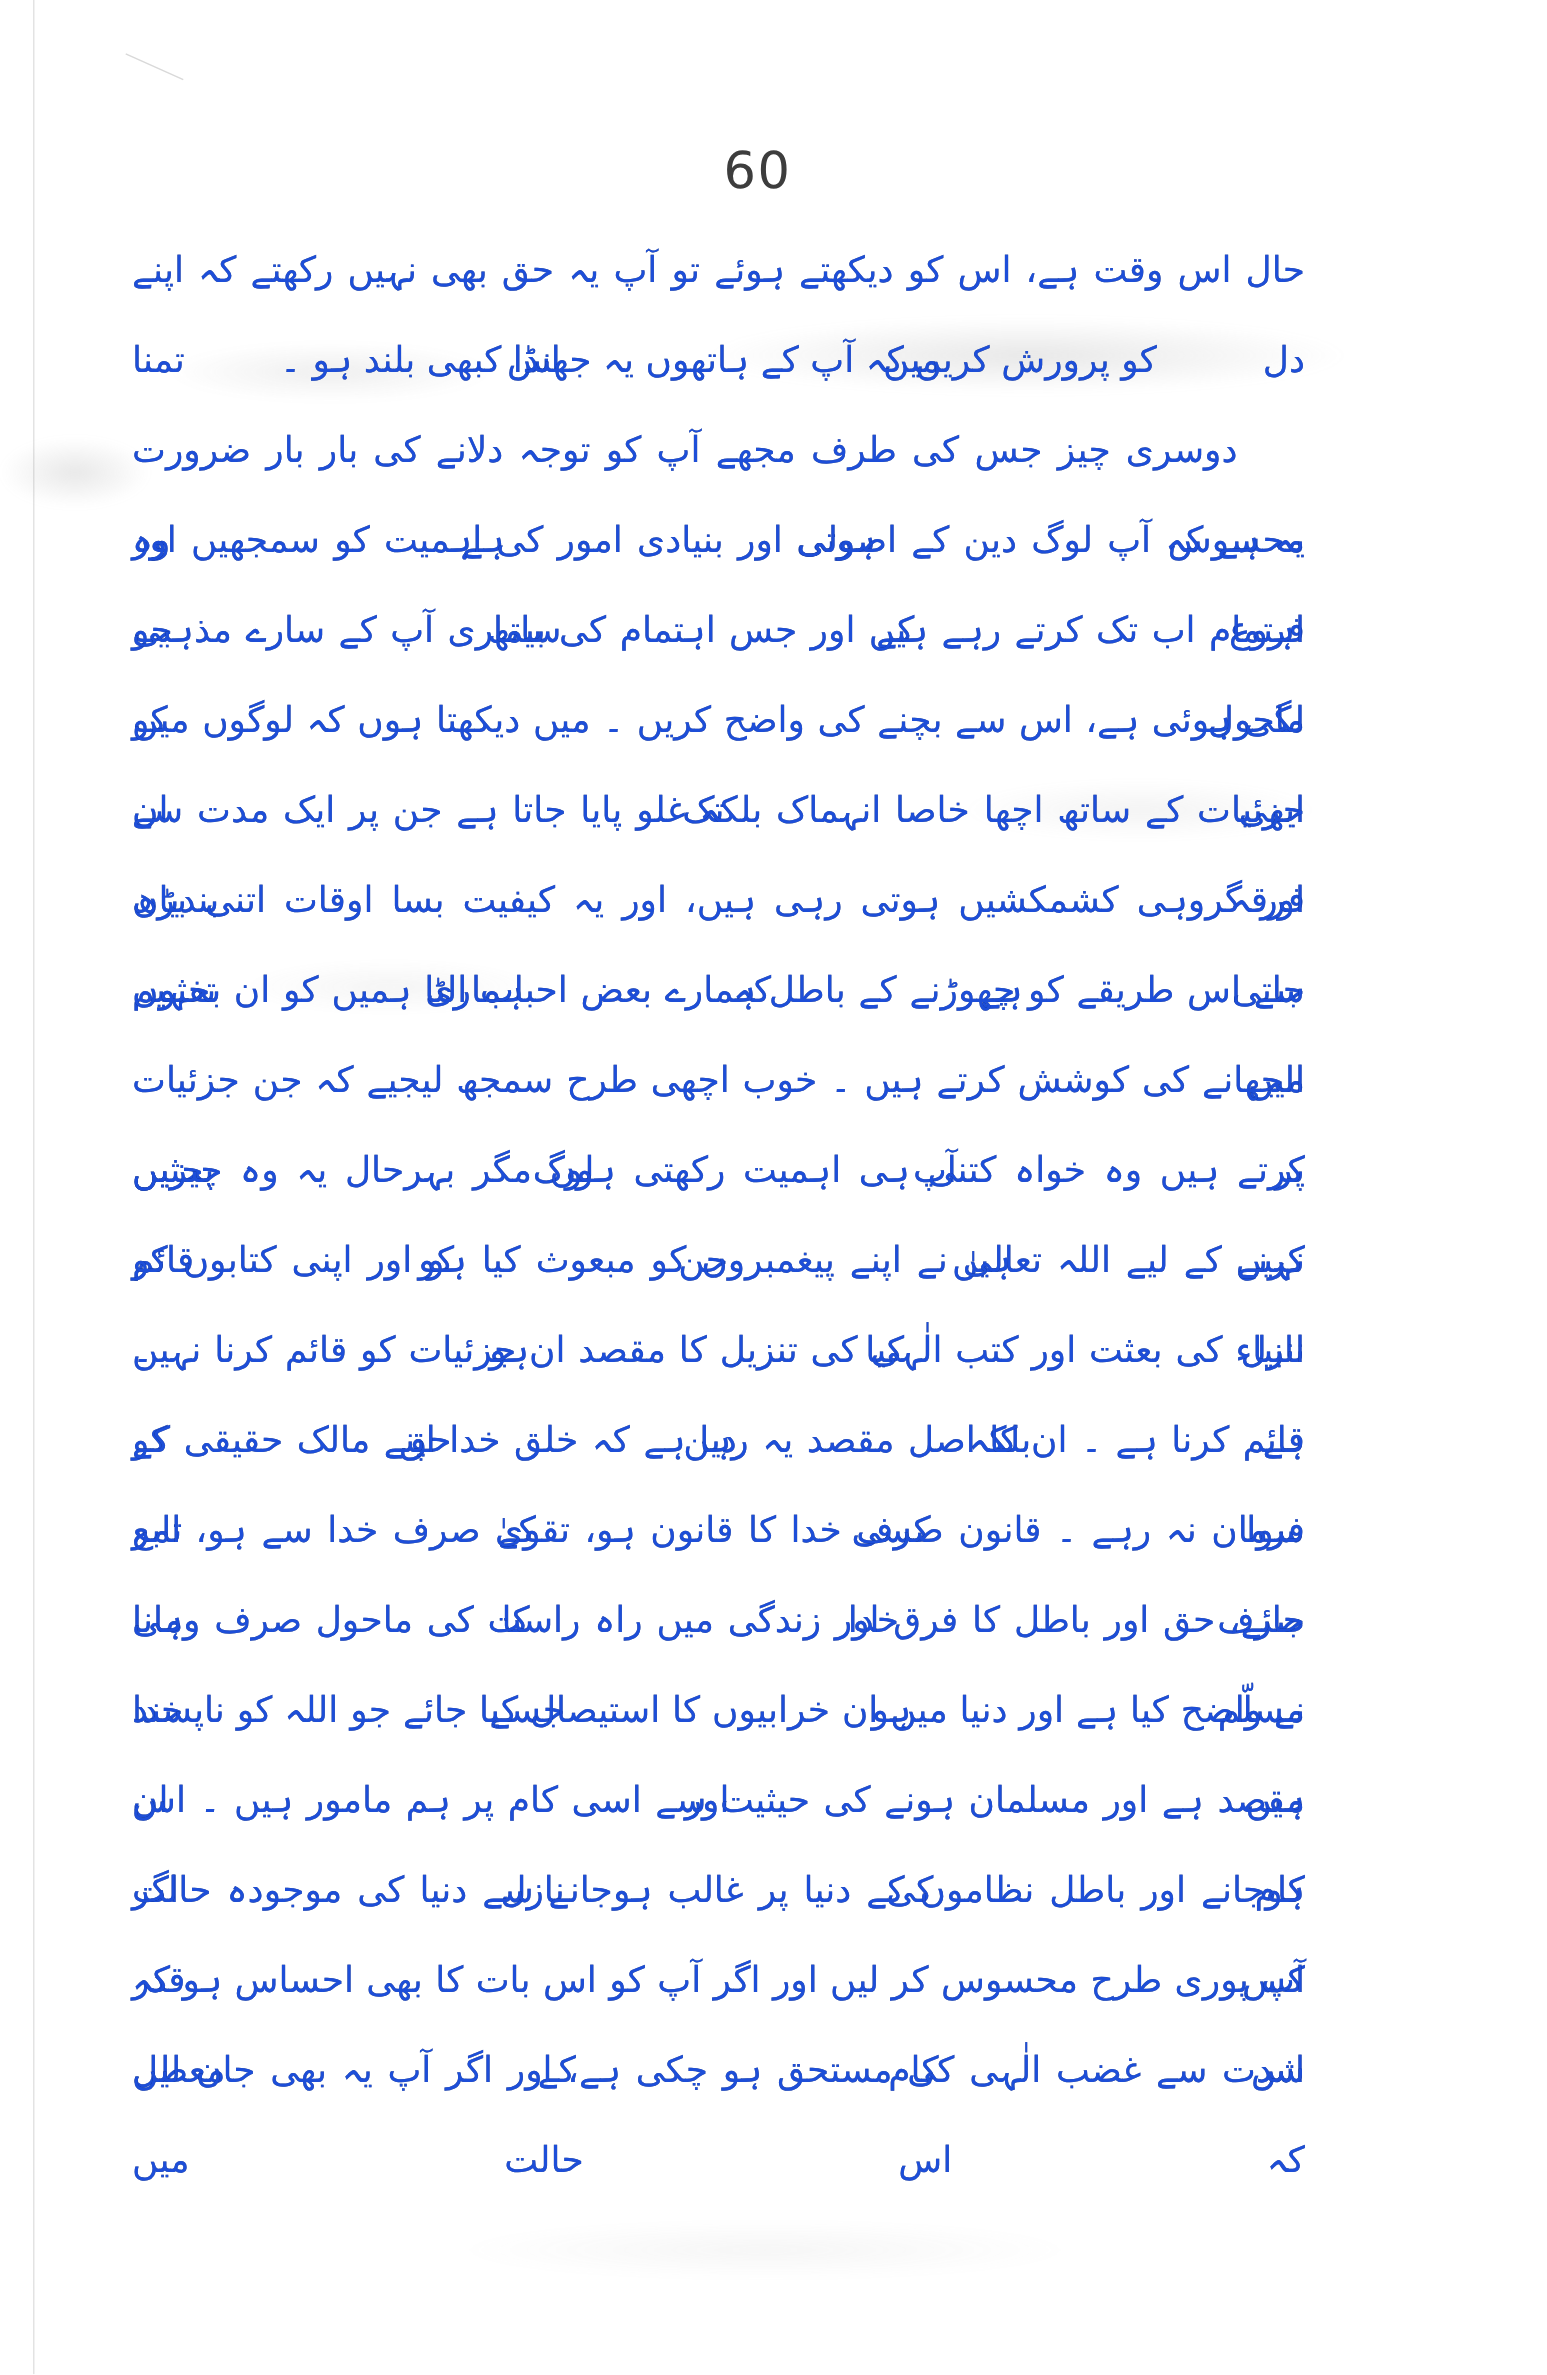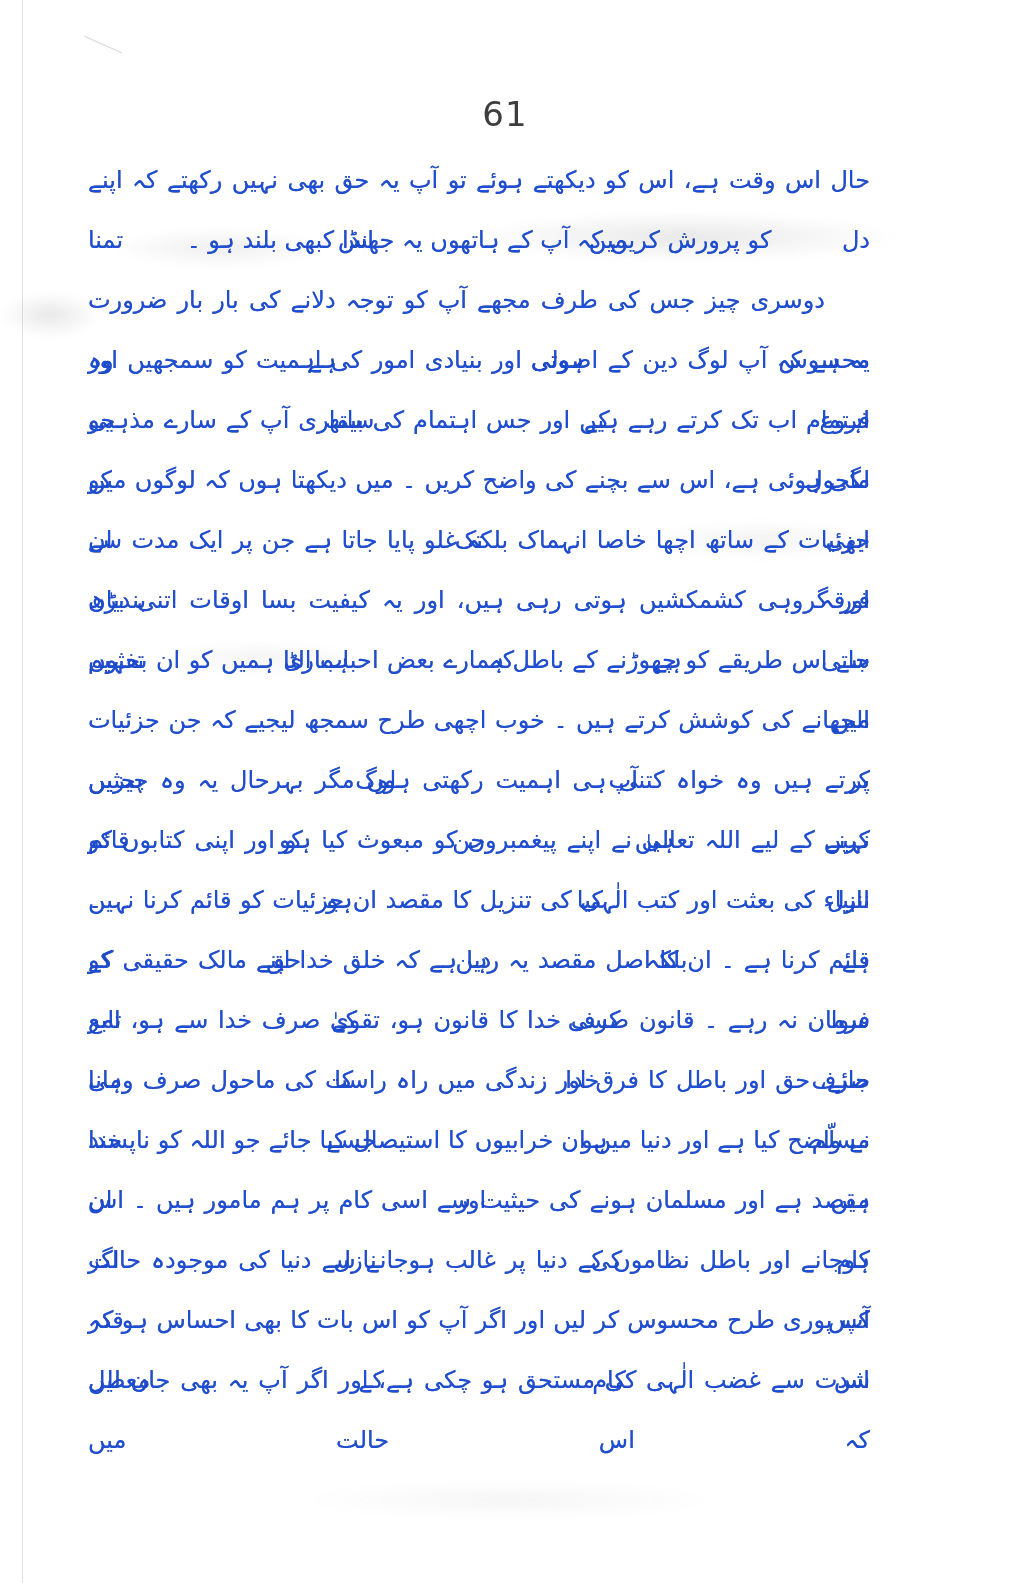--- a/index.html
+++ b/index.html
@@ -89,21 +89,21 @@
   <div class="edge-line"></div>
   <div class="scratch"></div>
 
   <div class="smudge s1"></div>
   <div class="smudge s2"></div>
   <div class="smudge s3"></div>
   <div class="smudge s4"></div>
   <div class="smudge s5"></div>
   <div class="smudge s6"></div>
 
-  <div id="page-number" style="color: rgb(61, 61, 61);">61</div>
+  <div id="page-number" style="color: rgb(61, 61, 61);">60</div>
 
   <div id="text-block" style="color: #1d4ed8;">
 
   <div class="text-line justify">حال اس وقت ہے، اس کو دیکھتے ہوئے تو آپ یہ حق بھی نہیں رکھتے کہ اپنے دل میں اس تمنا</div>
       <div class="text-line center">کو پرورش کریں کہ آپ کے ہاتھوں یہ جھنڈا کبھی بلند ہو ۔</div>
       <div class="text-line justify-indent">دوسری چیز جس کی طرف مجھے آپ کو توجہ دلانے کی بار بار ضرورت محسوس ہوتی ہے وہ</div>
       <div class="text-line justify">یہ ہے کہ آپ لوگ دین کے اصولی اور بنیادی امور کی اہمیت کو سمجھیں اور فروع کے ساتھ جو</div>
       <div class="text-line justify">اہتمام اب تک کرتے رہے ہیں اور جس اہتمام کی بیماری آپ کے سارے مذہبی ماحول کو</div>
       <div class="text-line justify">لگی ہوئی ہے، اس سے بچنے کی واضح کریں ۔ میں دیکھتا ہوں کہ لوگوں میں ابھی تک ان</div>
       <div class="text-line justify">جزئیات کے ساتھ اچھا خاصا انہماک بلکہ غلو پایا جاتا ہے جن پر ایک مدت سے فرقہ بندیاں</div>

